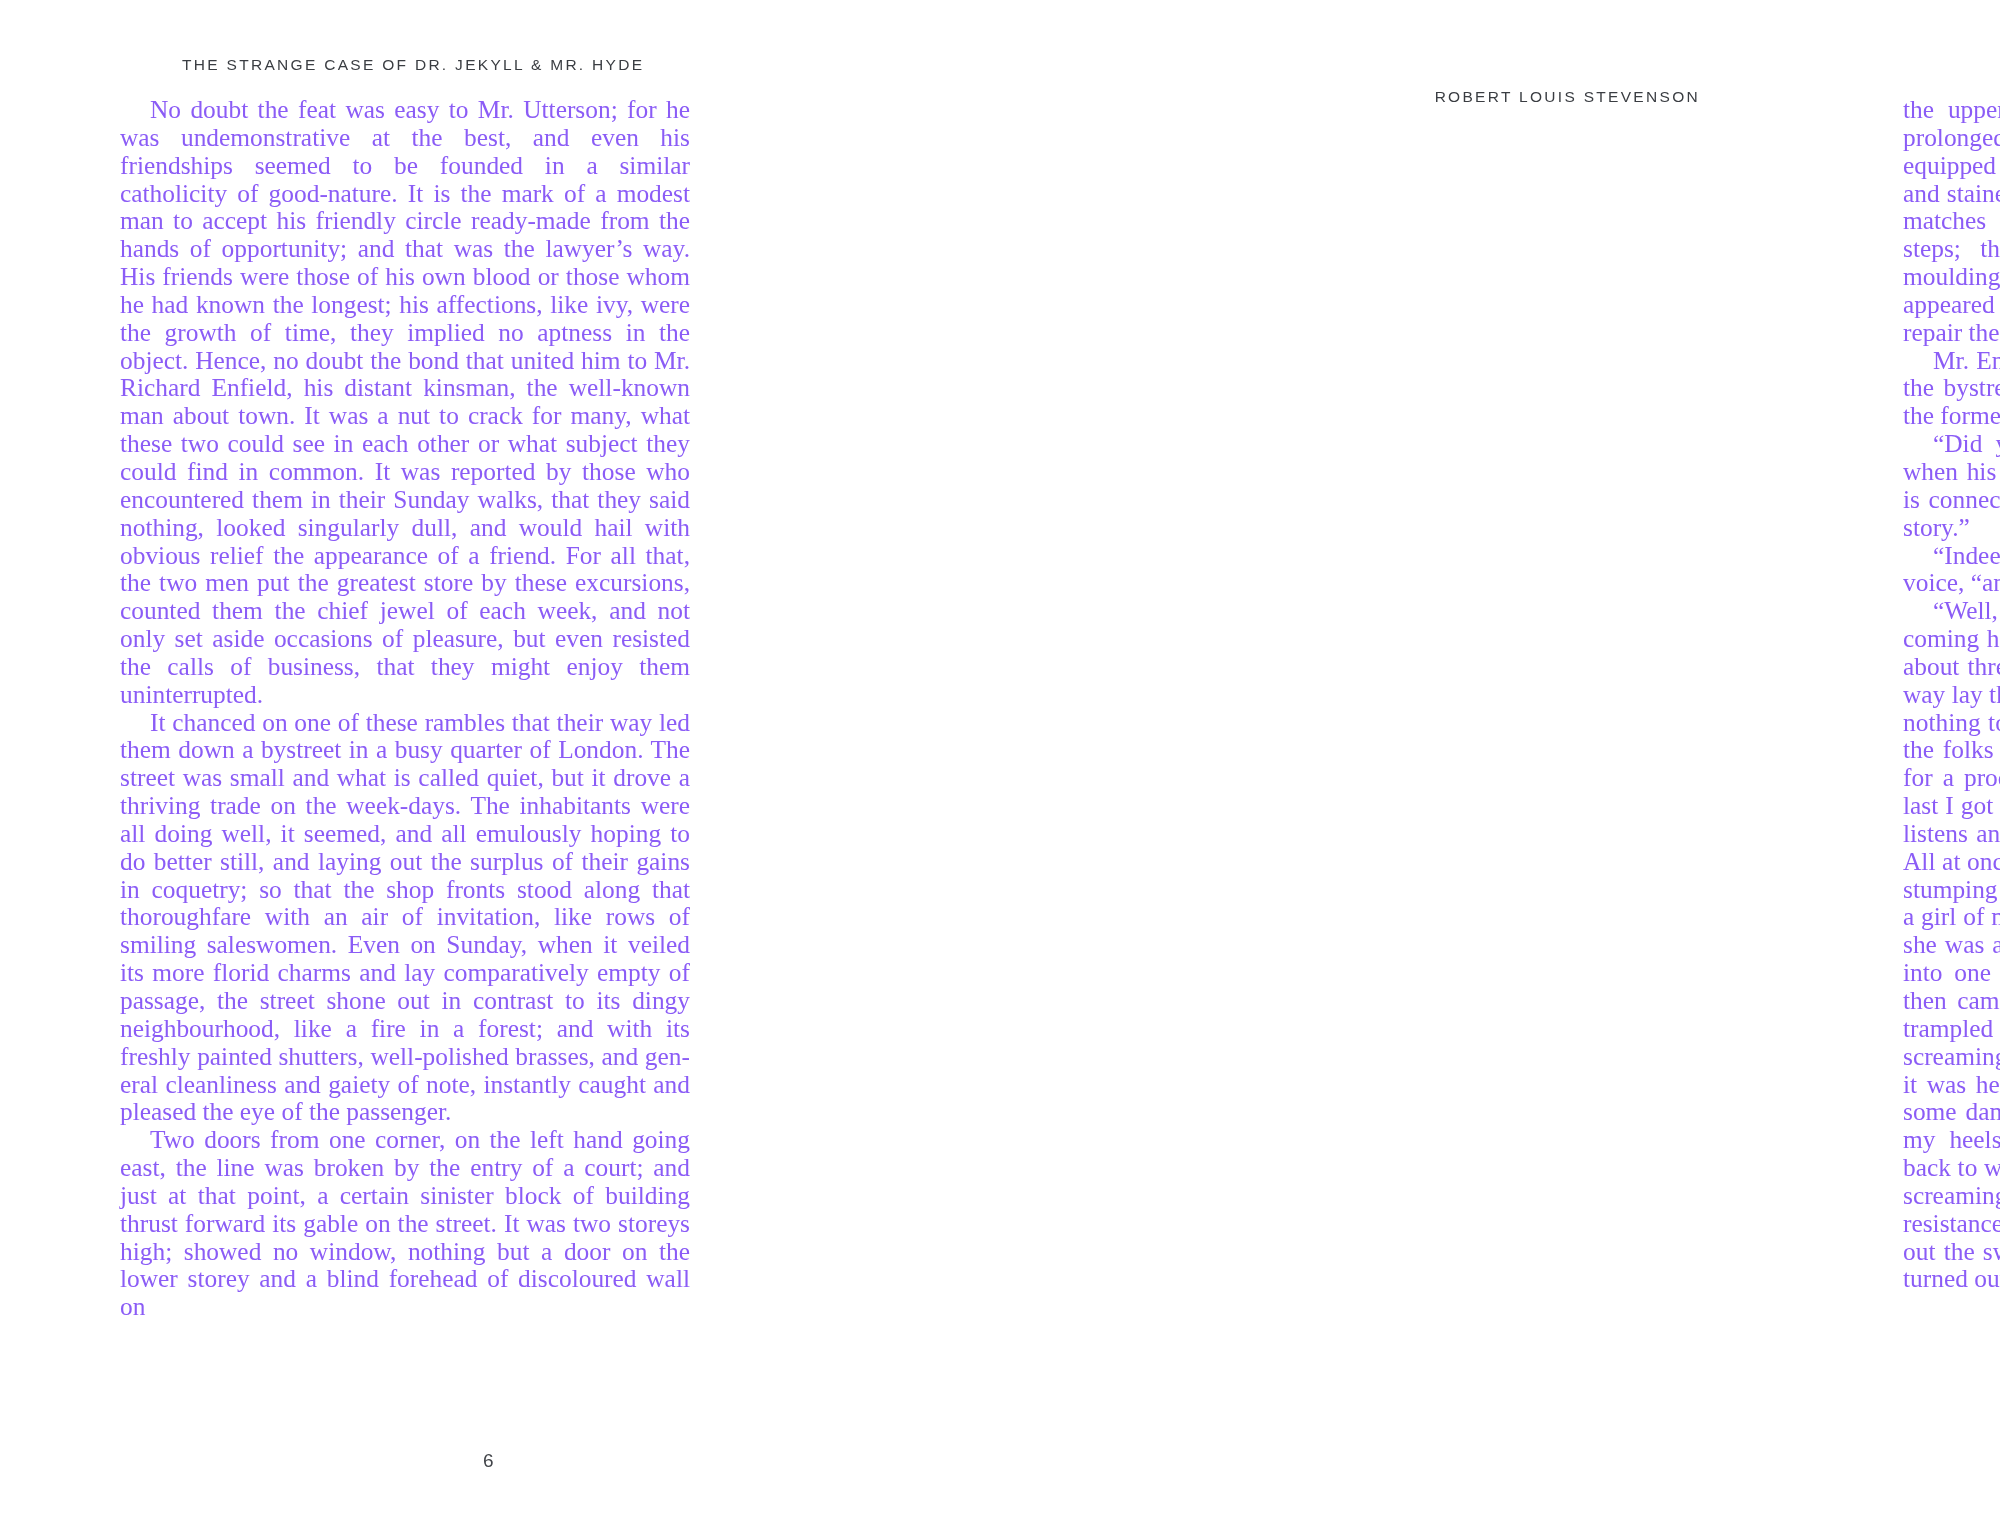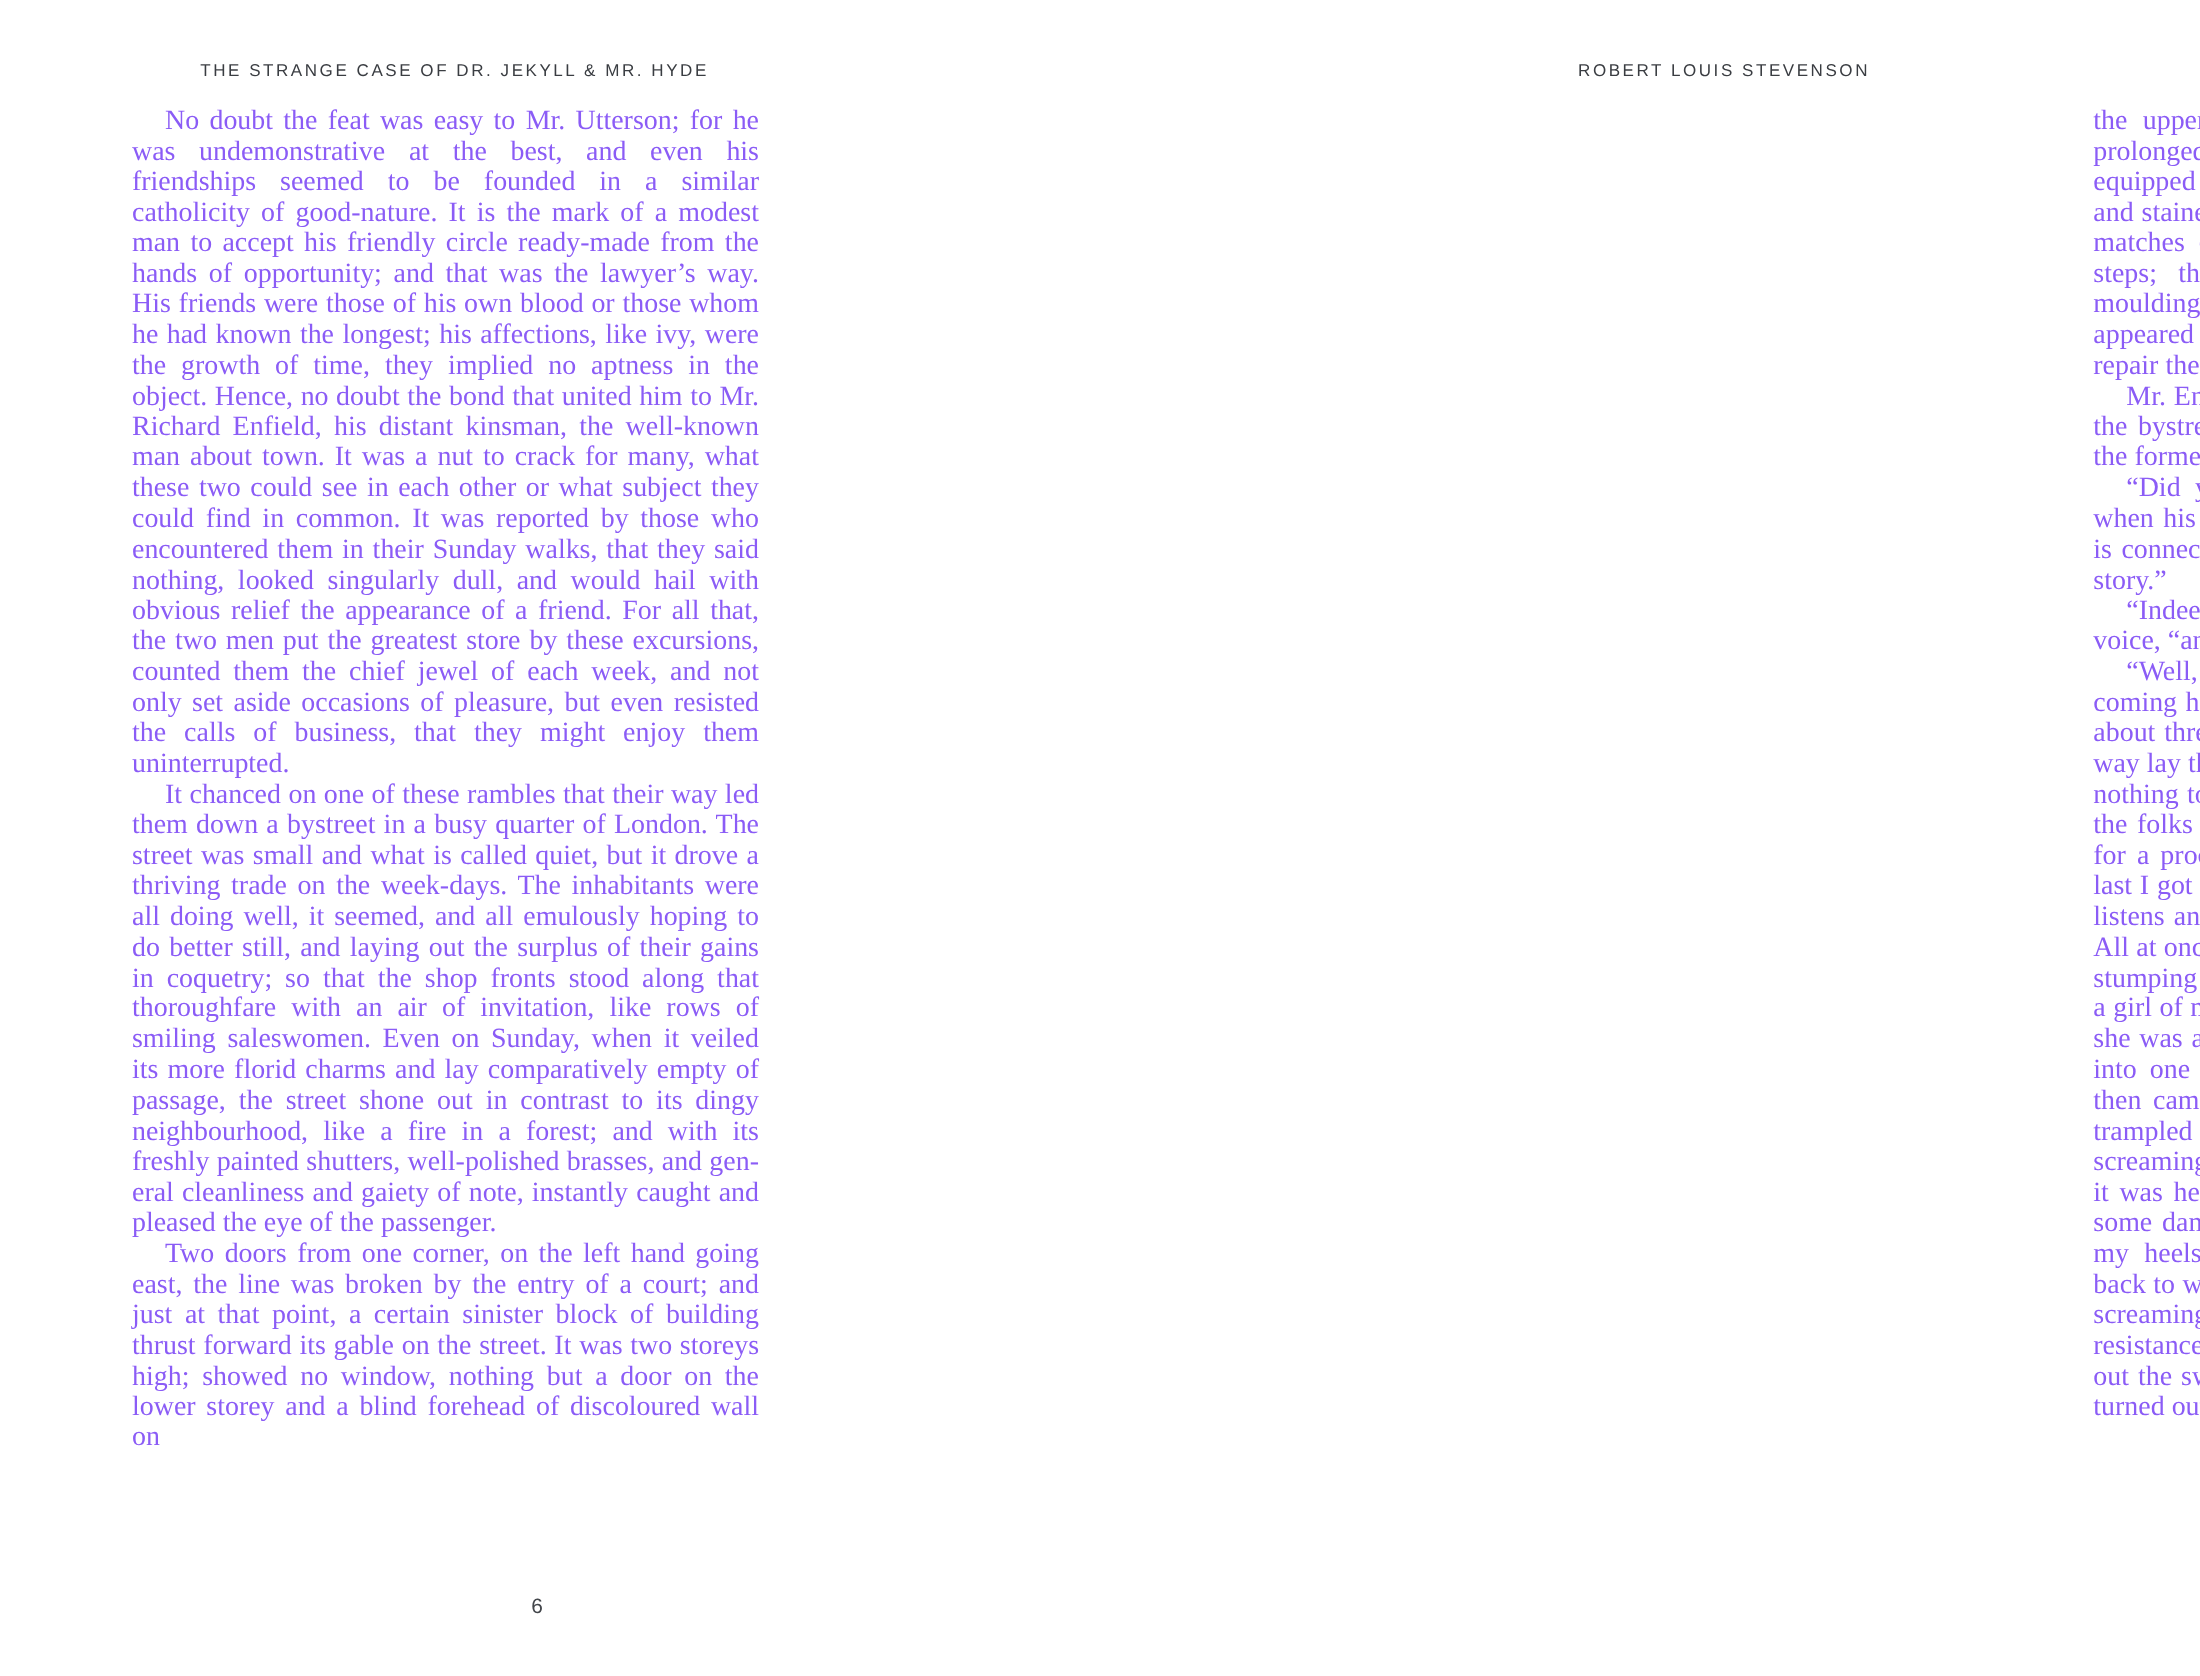--- a/index.html
+++ b/index.html
@@ -36,21 +36,21 @@
     position: absolute;
     top: 56px;
     font-family: "Liberation Sans", sans-serif;
     font-size: 15.5px;
     font-weight: 400;
     letter-spacing: 2.3px;
     color: #3a3d42;
     white-space: nowrap;
   }
   .running-head-left  { left: 182px; }
-  .running-head-right { right: 300px; }
+  .running-head-right { right: 300px; margin-top: 32px; }
 
   .textblock {
     position: absolute;
     top: 96px;
     width: 570px;
     text-align: justify;
     text-justify: inter-word;
     font-size: 25.4px;
     line-height: 27.85px;
     color: #8b5cf6;

